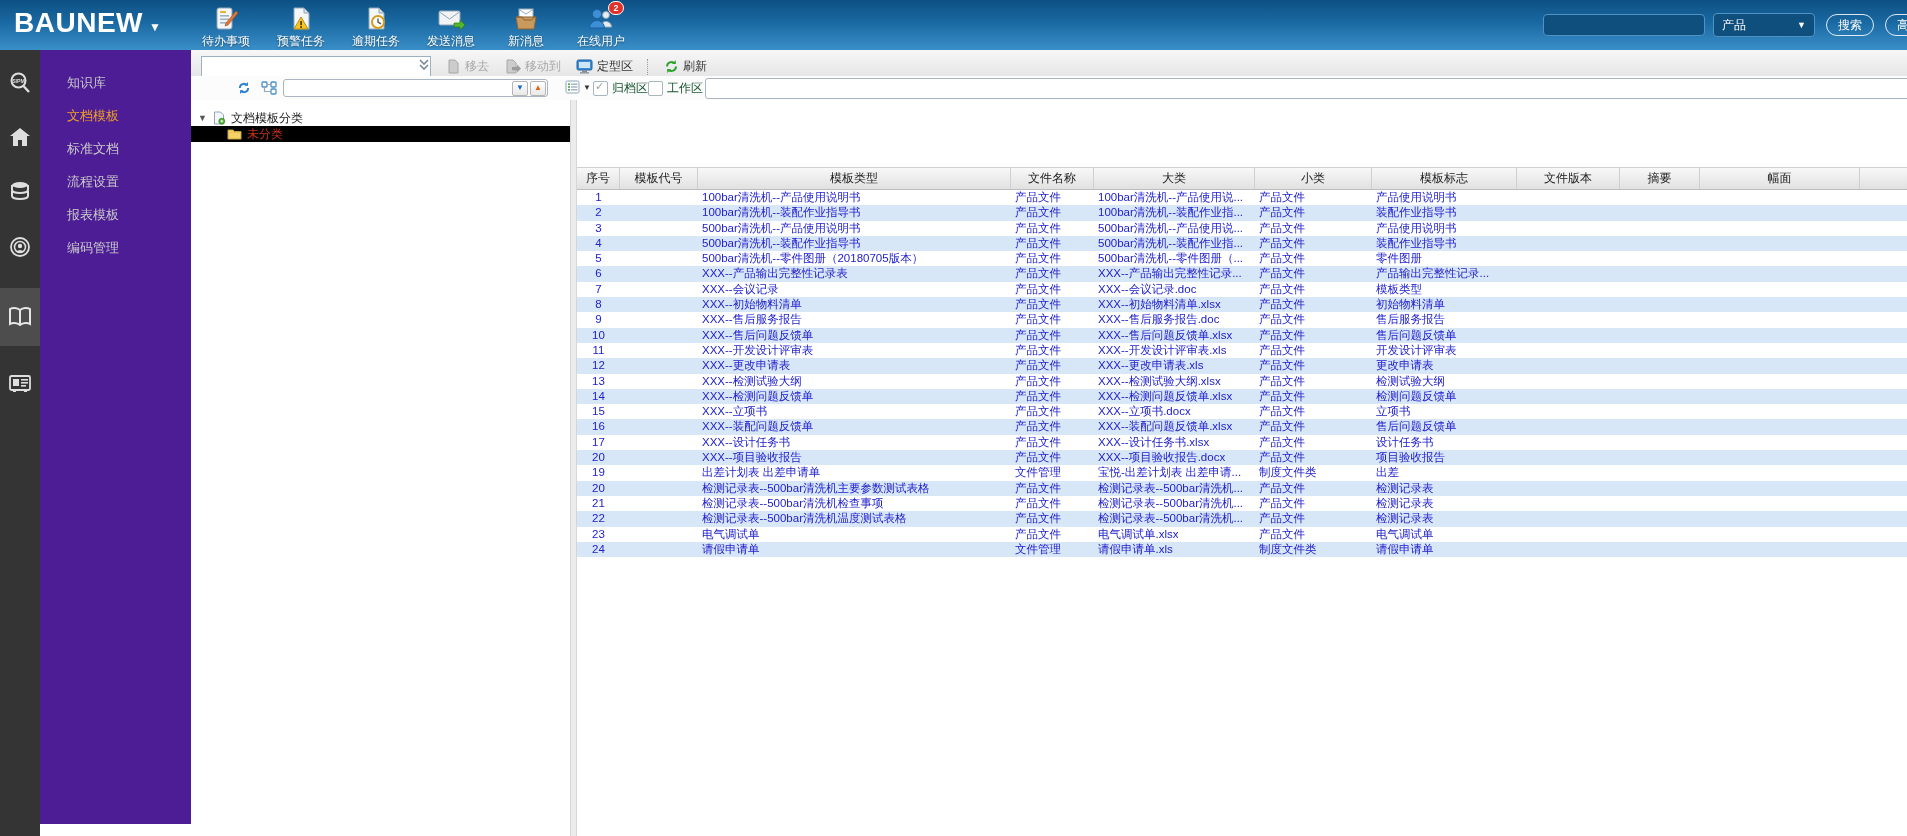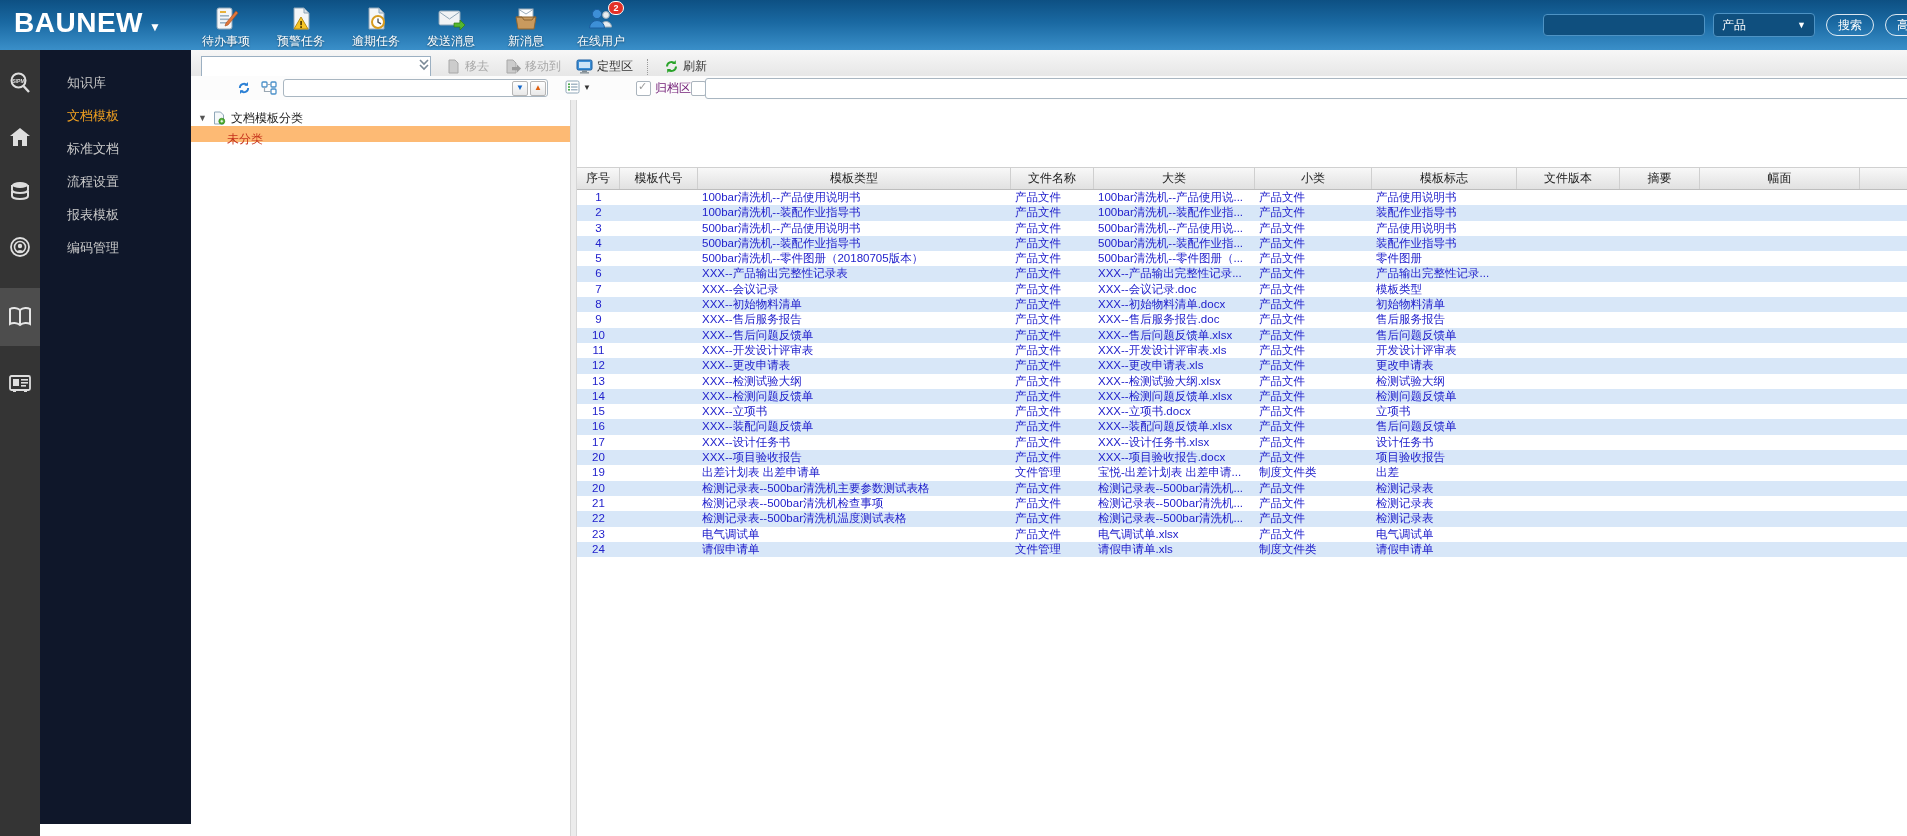--- a/index.html
+++ b/index.html
@@ -20,21 +20,21 @@
   .sgroup{position:absolute;left:1543px;top:13px;display:flex;align-items:center;}
   .sinput{width:148px;height:20px;background:#0f4f7e;border:1px solid #4e93c4;border-radius:4px;color:#fff;font-size:12px;padding:0 6px;outline:none;}
   .sselect{margin-left:8px;width:84px;height:22px;background:#0f4f7e;border:1px solid #4e93c4;border-radius:4px;color:#fff;font-size:12px;display:flex;align-items:center;justify-content:space-between;padding:0 8px;cursor:pointer;}
   .sselect .caret{font-size:9px;}
   .sbtn{margin-left:11px;height:22px;padding:0 11px;border:1px solid rgba(255,255,255,.85);border-radius:12px;color:#fff;font-size:12px;line-height:20px;background:transparent;cursor:pointer;}
 
   
   .rail{position:absolute;left:0;top:50px;width:40px;bottom:0;background:#343434;}
   .ricon{position:absolute;left:0;width:40px;height:54px;display:flex;align-items:center;justify-content:center;cursor:pointer;}
   .ricon.sel{background:#4d4d4d;}
-  .menu{position:absolute;left:40px;top:50px;width:151px;bottom:12px;background:#0f172a;padding-top:16px;box-sizing:border-box;}
+  .menu{position:absolute;left:40px;top:50px;width:151px;bottom:12px;background:#4c1d95;padding-top:16px;box-sizing:border-box;}
   .mi{height:33px;line-height:33px;padding-left:27px;color:#c9c9c9;font-size:13px;cursor:pointer;}
   .mi.active{color:#f0a020;}
 
   
   .toolbar{position:absolute;left:191px;right:0;top:50px;height:34px;
     background:linear-gradient(#f7f7f7,#e2e2e2);border-bottom:1px solid #cfcfcf;
     display:flex;align-items:center;box-sizing:border-box;}
   .combo{margin-left:10px;width:228px;height:19px;background:#fff;border:1px solid #9cb0c2;display:flex;align-items:center;justify-content:flex-end;cursor:pointer;}
   .tbtn{display:flex;align-items:center;gap:4px;margin-left:15px;font-size:12px;color:#333;cursor:pointer;white-space:nowrap;}
   .tbtn.disabled{color:#a8a8a8;cursor:default;}
@@ -42,31 +42,31 @@
 
   
   .filterbar{position:absolute;left:191px;right:0;top:76px;height:24px;background:#fcfcfc;}
   .fb{position:absolute;top:0;height:24px;display:flex;align-items:center;}
   .tree-input{position:absolute;left:92px;top:3px;width:262px;height:16px;border:1px solid #a9b6c1;border-radius:3px;background:#fff;display:flex;align-items:center;justify-content:flex-end;padding-right:1px;}
   .mini-btn{width:14px;height:13px;border:1px solid #b5b5b5;background:linear-gradient(#fff,#e8e8e8);font-size:8px;line-height:12px;text-align:center;margin-left:2px;border-radius:2px;cursor:pointer;}
   .mini-btn.down{color:#1668c9;}
   .mini-btn.up{color:#e06010;}
   .viewbtn{position:absolute;left:374px;top:2px;display:flex;align-items:center;gap:3px;cursor:pointer;height:18px;}
   .viewbtn .caret{font-size:8px;color:#333;}
-  .cbgroup{display:flex;align-items:center;gap:4px;color:#701a75;font-size:12px;cursor:default;margin-left:43px;}
+  .cbgroup{display:flex;align-items:center;gap:4px;color:#14532d;font-size:12px;cursor:default;}
   .cbox{width:13px;height:13px;border:1px solid #aab4bd;background:#fff;border-radius:2px;position:relative;}
   .cbox.checked::after{content:"✓";position:absolute;left:1px;top:-2px;font-size:11px;color:#9a9a9a;}
   .filter-input{position:absolute;left:514px;right:18px;top:2px;height:17px;border:1px solid #a9b6c1;border-radius:3px;background:#fff;outline:none;}
   .mag{position:absolute;right:2px;top:5px;}
 
   
   .treepanel{position:absolute;left:191px;top:100px;width:379px;bottom:0;background:#fff;}
   .tree-root{margin-top:10px;height:16px;display:flex;align-items:center;gap:5px;padding-left:7px;font-size:12px;color:#222;cursor:pointer;}
   .tree-root .tri{font-size:9px;color:#555;}
-  .tree-item{height:16px;background:#fdba74;display:flex;gap:5px;padding-left:36px;font-size:12px;color:#c5321c;cursor:pointer;flex-direction:column;}
+  .tree-item{height:16px;background:#000000;display:flex;align-items:center;gap:5px;padding-left:36px;font-size:12px;color:#c5321c;cursor:pointer;}
   .splitter{position:absolute;left:570px;top:100px;width:7px;bottom:0;background:#ececec;border-left:1px solid #d6d6d6;border-right:1px solid #d6d6d6;box-sizing:border-box;cursor:col-resize;}
 
   
   .table{position:absolute;left:577px;top:121px;right:0;}
   .thead,.trow{display:grid;grid-template-columns:43px 78px 313px 83px 161px 117px 145px 103px 80px 160px minmax(40px,1fr);}
   .thead{height:21px;background:linear-gradient(#f8f8f8,#e1e1e1);border-top:1px solid #d0d0d0;border-bottom:1px solid #bdbdbd;margin-top:46px;}
   .thcell{font-size:12px;color:#222;text-align:center;line-height:20px;border-right:1px solid #cfcfcf;overflow:hidden;white-space:nowrap;cursor:pointer;}
   .trow{height:15.3px;cursor:pointer;}
   .trow.alt{background:#d8e7f8;}
   .tcell{font-size:11.5px;color:#2121cc;line-height:15.4px;padding:0 4px;overflow:hidden;white-space:nowrap;}
@@ -439,21 +439,21 @@
           <div class="tcell c7"></div>
           <div class="tcell c8"></div>
           <div class="tcell c9"></div>
           <div class="tcell c10"></div>
         </div>
         <div class="trow alt">
           <div class="tcell c0">8</div>
           <div class="tcell c1"></div>
           <div class="tcell c2">XXX--初始物料清单</div>
           <div class="tcell c3">产品文件</div>
-          <div class="tcell c4">XXX--初始物料清单.docx</div>
+          <div class="tcell c4">XXX--初始物料清单.xlsx</div>
           <div class="tcell c5">产品文件</div>
           <div class="tcell c6">初始物料清单</div>
           <div class="tcell c7"></div>
           <div class="tcell c8"></div>
           <div class="tcell c9"></div>
           <div class="tcell c10"></div>
         </div>
         <div class="trow">
           <div class="tcell c0">9</div>
           <div class="tcell c1"></div>

